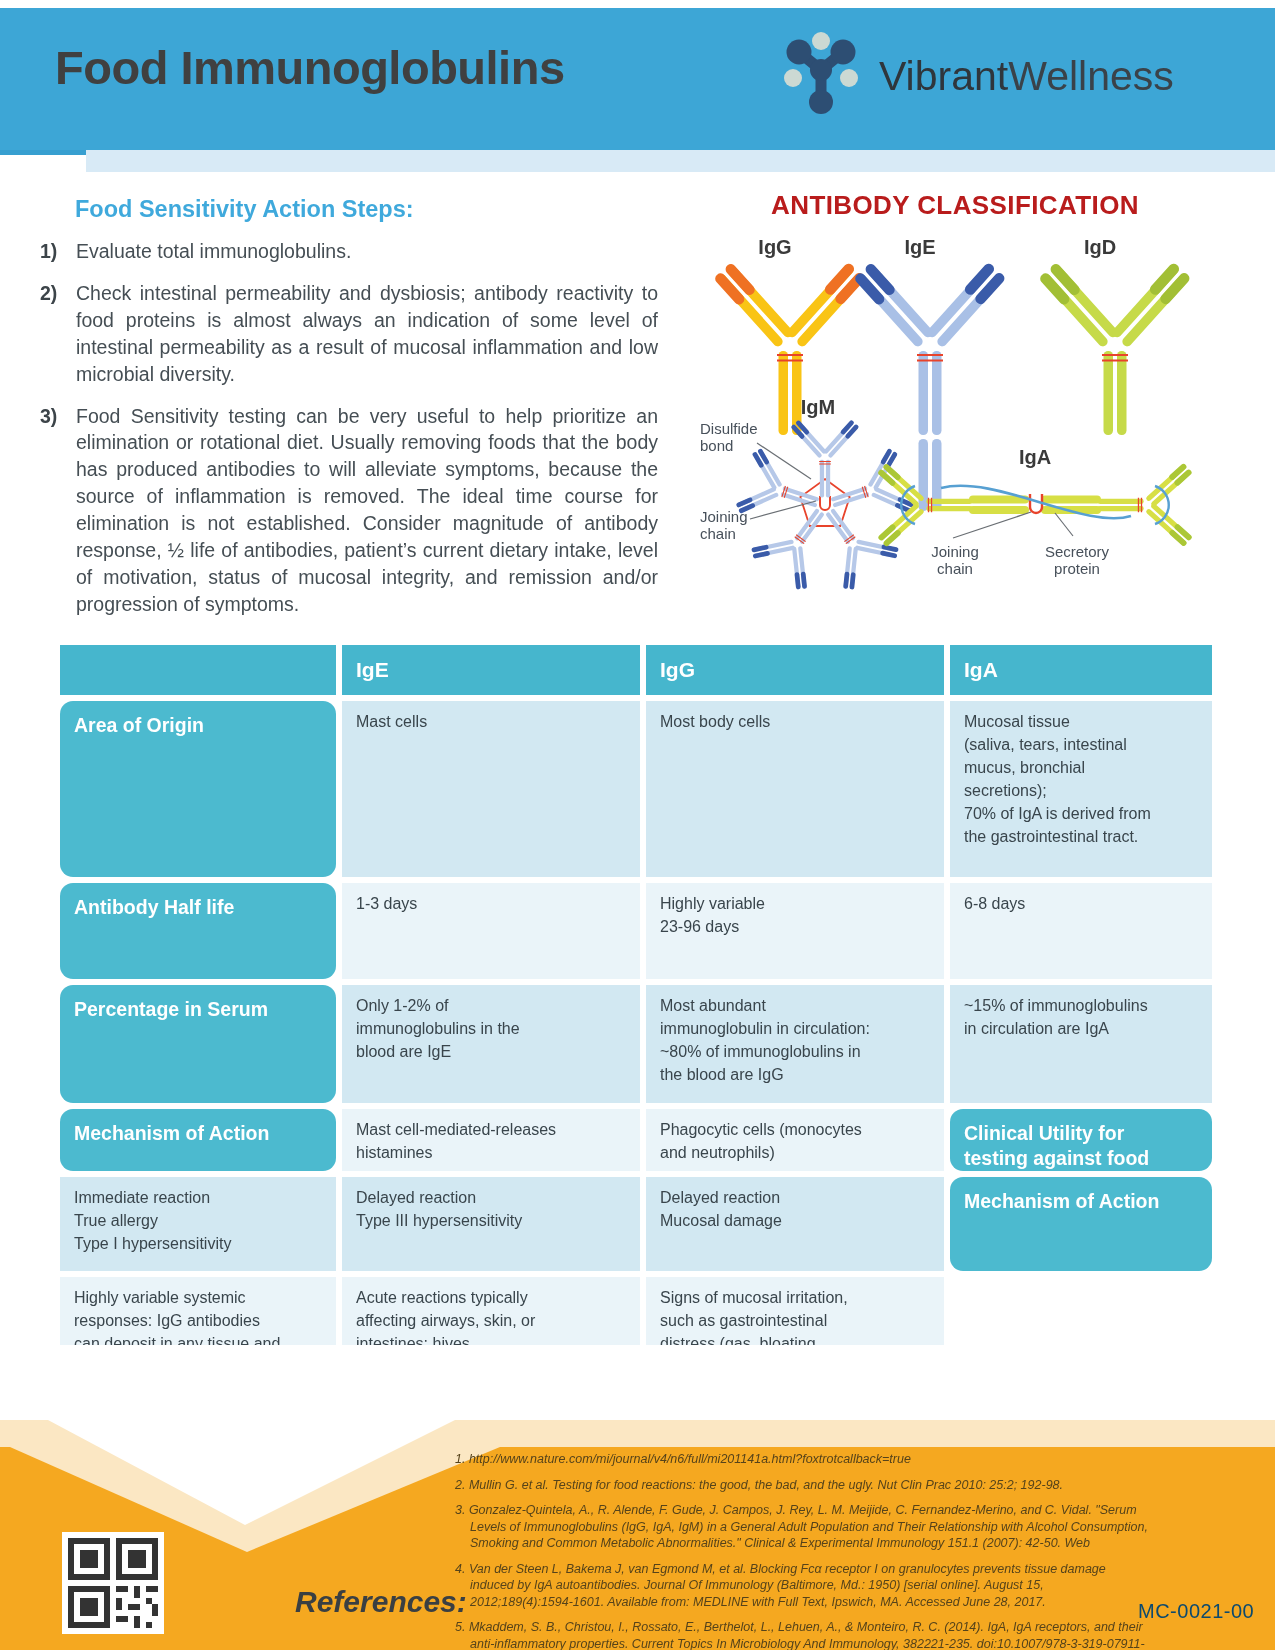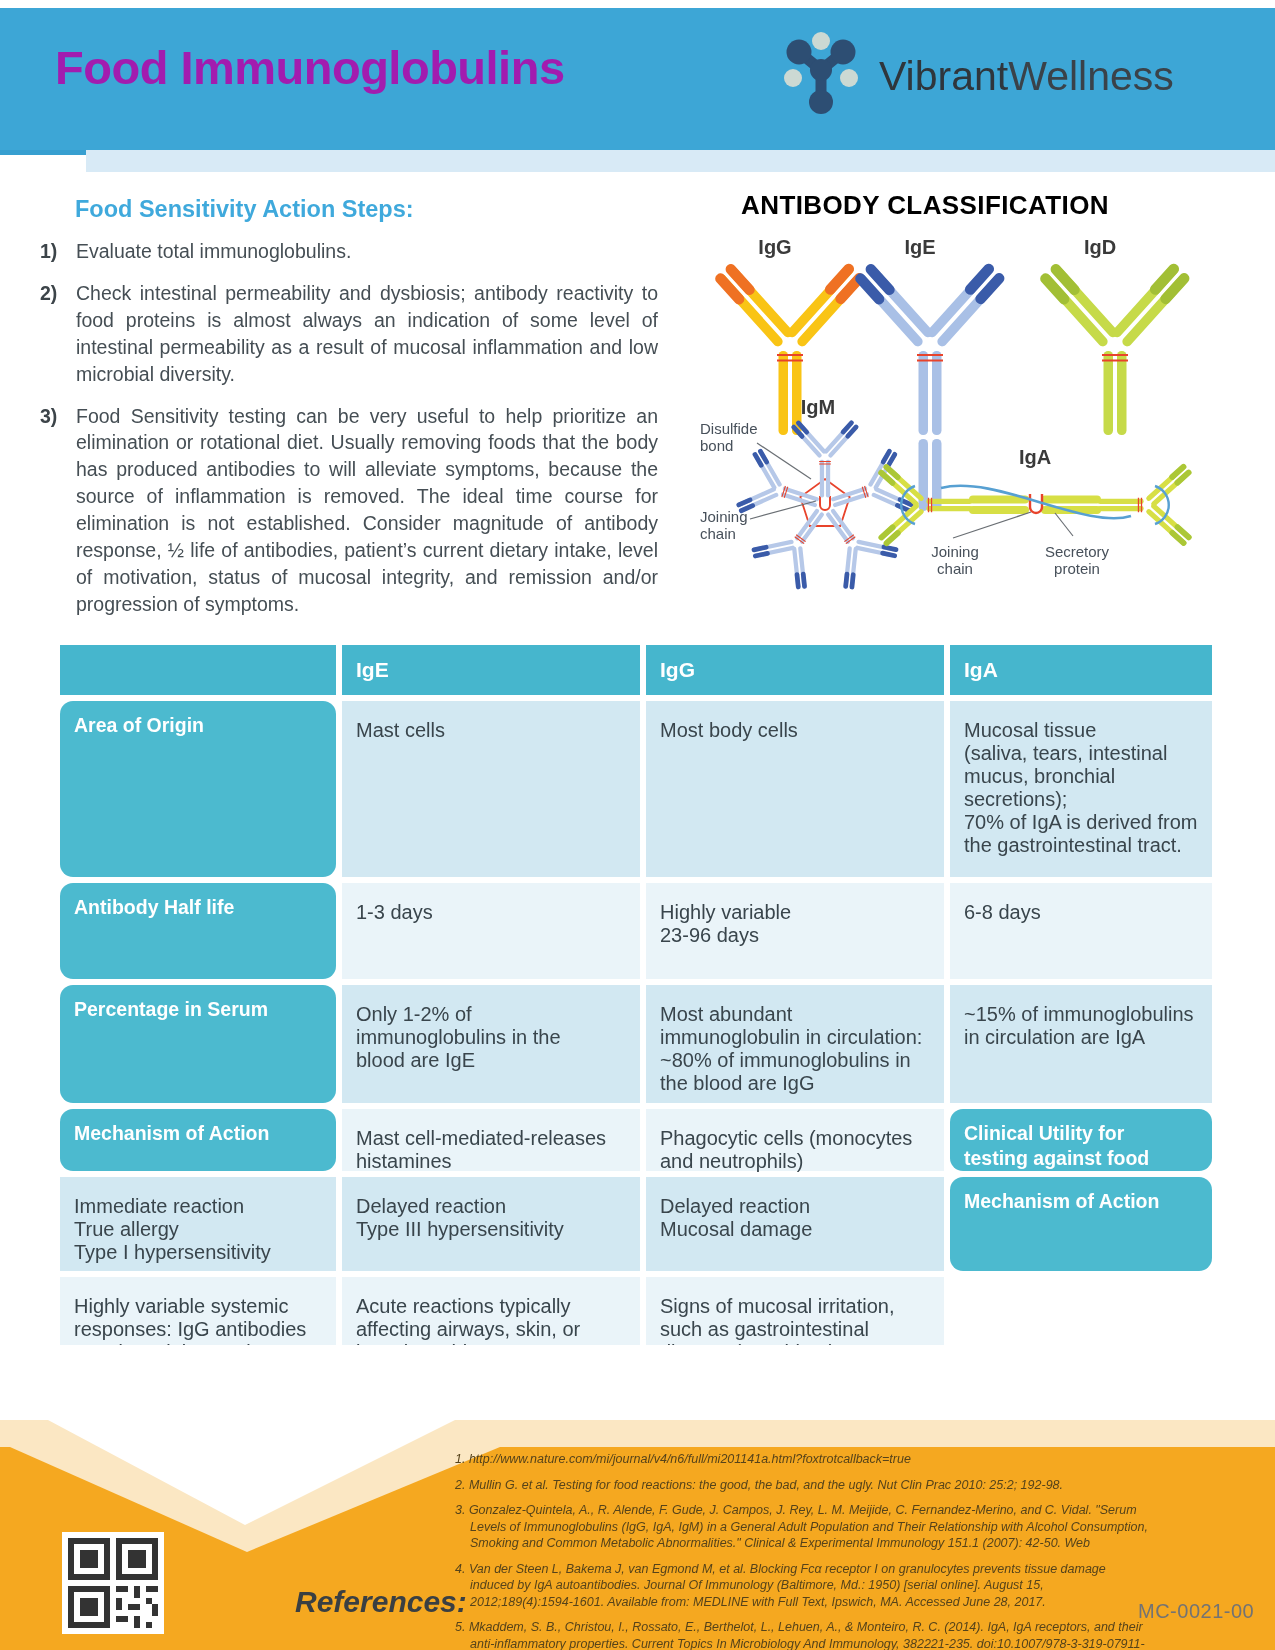--- a/index.html
+++ b/index.html
@@ -3,63 +3,63 @@
 <meta charset="utf-8">
 <style>
   html,body{margin:0;padding:0;background:#fff;}
   .page{position:relative;width:1275px;height:1650px;background:#fff;overflow:hidden;
         font-family:"Liberation Sans","DejaVu Sans",sans-serif;-webkit-font-smoothing:antialiased;}
 
   
   .band-blue{position:absolute;left:0;top:8px;width:100%;height:142px;background:#3da6d6;}
   .band-notch{position:absolute;left:0;top:150px;width:230px;height:5px;background:#379fd0;}
   .band-light{position:absolute;left:86px;top:150px;right:0;height:22px;background:#d8eaf6;}
-  .page-title{position:absolute;left:55px;top:40px;color:#a21caf;font-size:47px;font-weight:800;letter-spacing:-0.5px;}
+  .page-title{position:absolute;left:55px;top:40px;color:#404040;font-size:47px;font-weight:800;letter-spacing:-0.5px;}
   .logo{position:absolute;left:775px;top:32px;width:440px;height:88px;display:flex;align-items:center;}
   .logo-text{font-size:41px;color:#2f363c;margin-left:12px;white-space:nowrap;}
   .logo-text .b{font-weight:400;}
   .logo-text .l{font-weight:300;color:#3a4249;}
 
   
   .steps-heading{position:absolute;left:75px;top:196px;font-size:23.5px;font-weight:800;color:#3fa9dc;}
   .steps{position:absolute;left:40px;top:238px;width:618px;}
   .step{position:relative;padding-left:36px;margin-bottom:15px;font-size:19.5px;line-height:1.38;
         color:#454e54;text-align:justify;}
   .step .num{position:absolute;left:0;top:0;font-weight:700;color:#3c4449;}
 
   
-  .diagram-title{position:absolute;left:715px;top:190px;width:420px;text-align:center;
-                 font-size:26px;font-weight:800;letter-spacing:0.4px;color:#000000;}
+  .diagram-title{position:absolute;left:745px;top:190px;width:420px;text-align:center;
+                 font-size:26px;font-weight:800;letter-spacing:0.4px;color:#b91c1c;}
   .diagram{position:absolute;left:695px;top:228px;width:555px;height:372px;}
   .ab-label{position:absolute;font-size:20px;font-weight:800;color:#3a3a3a;text-align:center;width:80px;}
   .anno{position:absolute;font-size:15px;color:#47505a;line-height:1.15;white-space:pre-line;}
   .anno.c{text-align:center;}
 
   
   .igtable{position:absolute;left:60px;top:645px;display:grid;
            grid-template-columns:276px 298px 298px 262px;
            grid-template-rows:50px 176px 96px 118px 62px 94px 120px;
            column-gap:6px;row-gap:6px;}
   .th{background:#46b6cd;color:#fff;font-weight:700;font-size:21px;display:flex;align-items:center;
       padding-left:14px;}
   .tl{background:#4cbacf;color:#fff;font-weight:700;font-size:19.5px;line-height:1.3;
       padding:12px 10px 0 14px;border-radius:13px;}
-  .td{font-size:20px;color:#39454c;line-height:23px;padding:18px 8px 0 14px;white-space:pre-line;}
+  .td{font-size:16px;color:#39454c;line-height:23px;padding:9px 8px 0 14px;white-space:pre-line;}
   .rowA{background:#d2e8f2;}
   .rowB{background:#eaf4f9;}
 
   
   .footer-svg{position:absolute;left:0;top:1345px;}
   .qr{position:absolute;left:62px;top:1532px;}
   .refs-heading{position:absolute;left:295px;top:1585px;font-size:30px;font-weight:800;
                 font-style:italic;color:#3a3f42;}
   .refs{position:absolute;left:455px;top:1451px;width:694px;}
   .ref{font-size:12.5px;font-style:italic;color:#56431a;line-height:1.32;margin-bottom:9px;
        padding-left:15px;text-indent:-15px;}
-  .doc-code{position:absolute;left:1138px;top:1600px;font-size:20px;color:#737373;letter-spacing:0.5px;}
+  .doc-code{position:absolute;left:1138px;top:1600px;font-size:20px;color:#0c4a6e;letter-spacing:0.5px;}
 </style>
 </head>
 <body>
 
 <div class="page">
 
   <div class="band-blue"></div>
   <div class="band-notch"></div>
   <div class="band-light"></div>
   <div class="page-title">Food Immunoglobulins</div>

